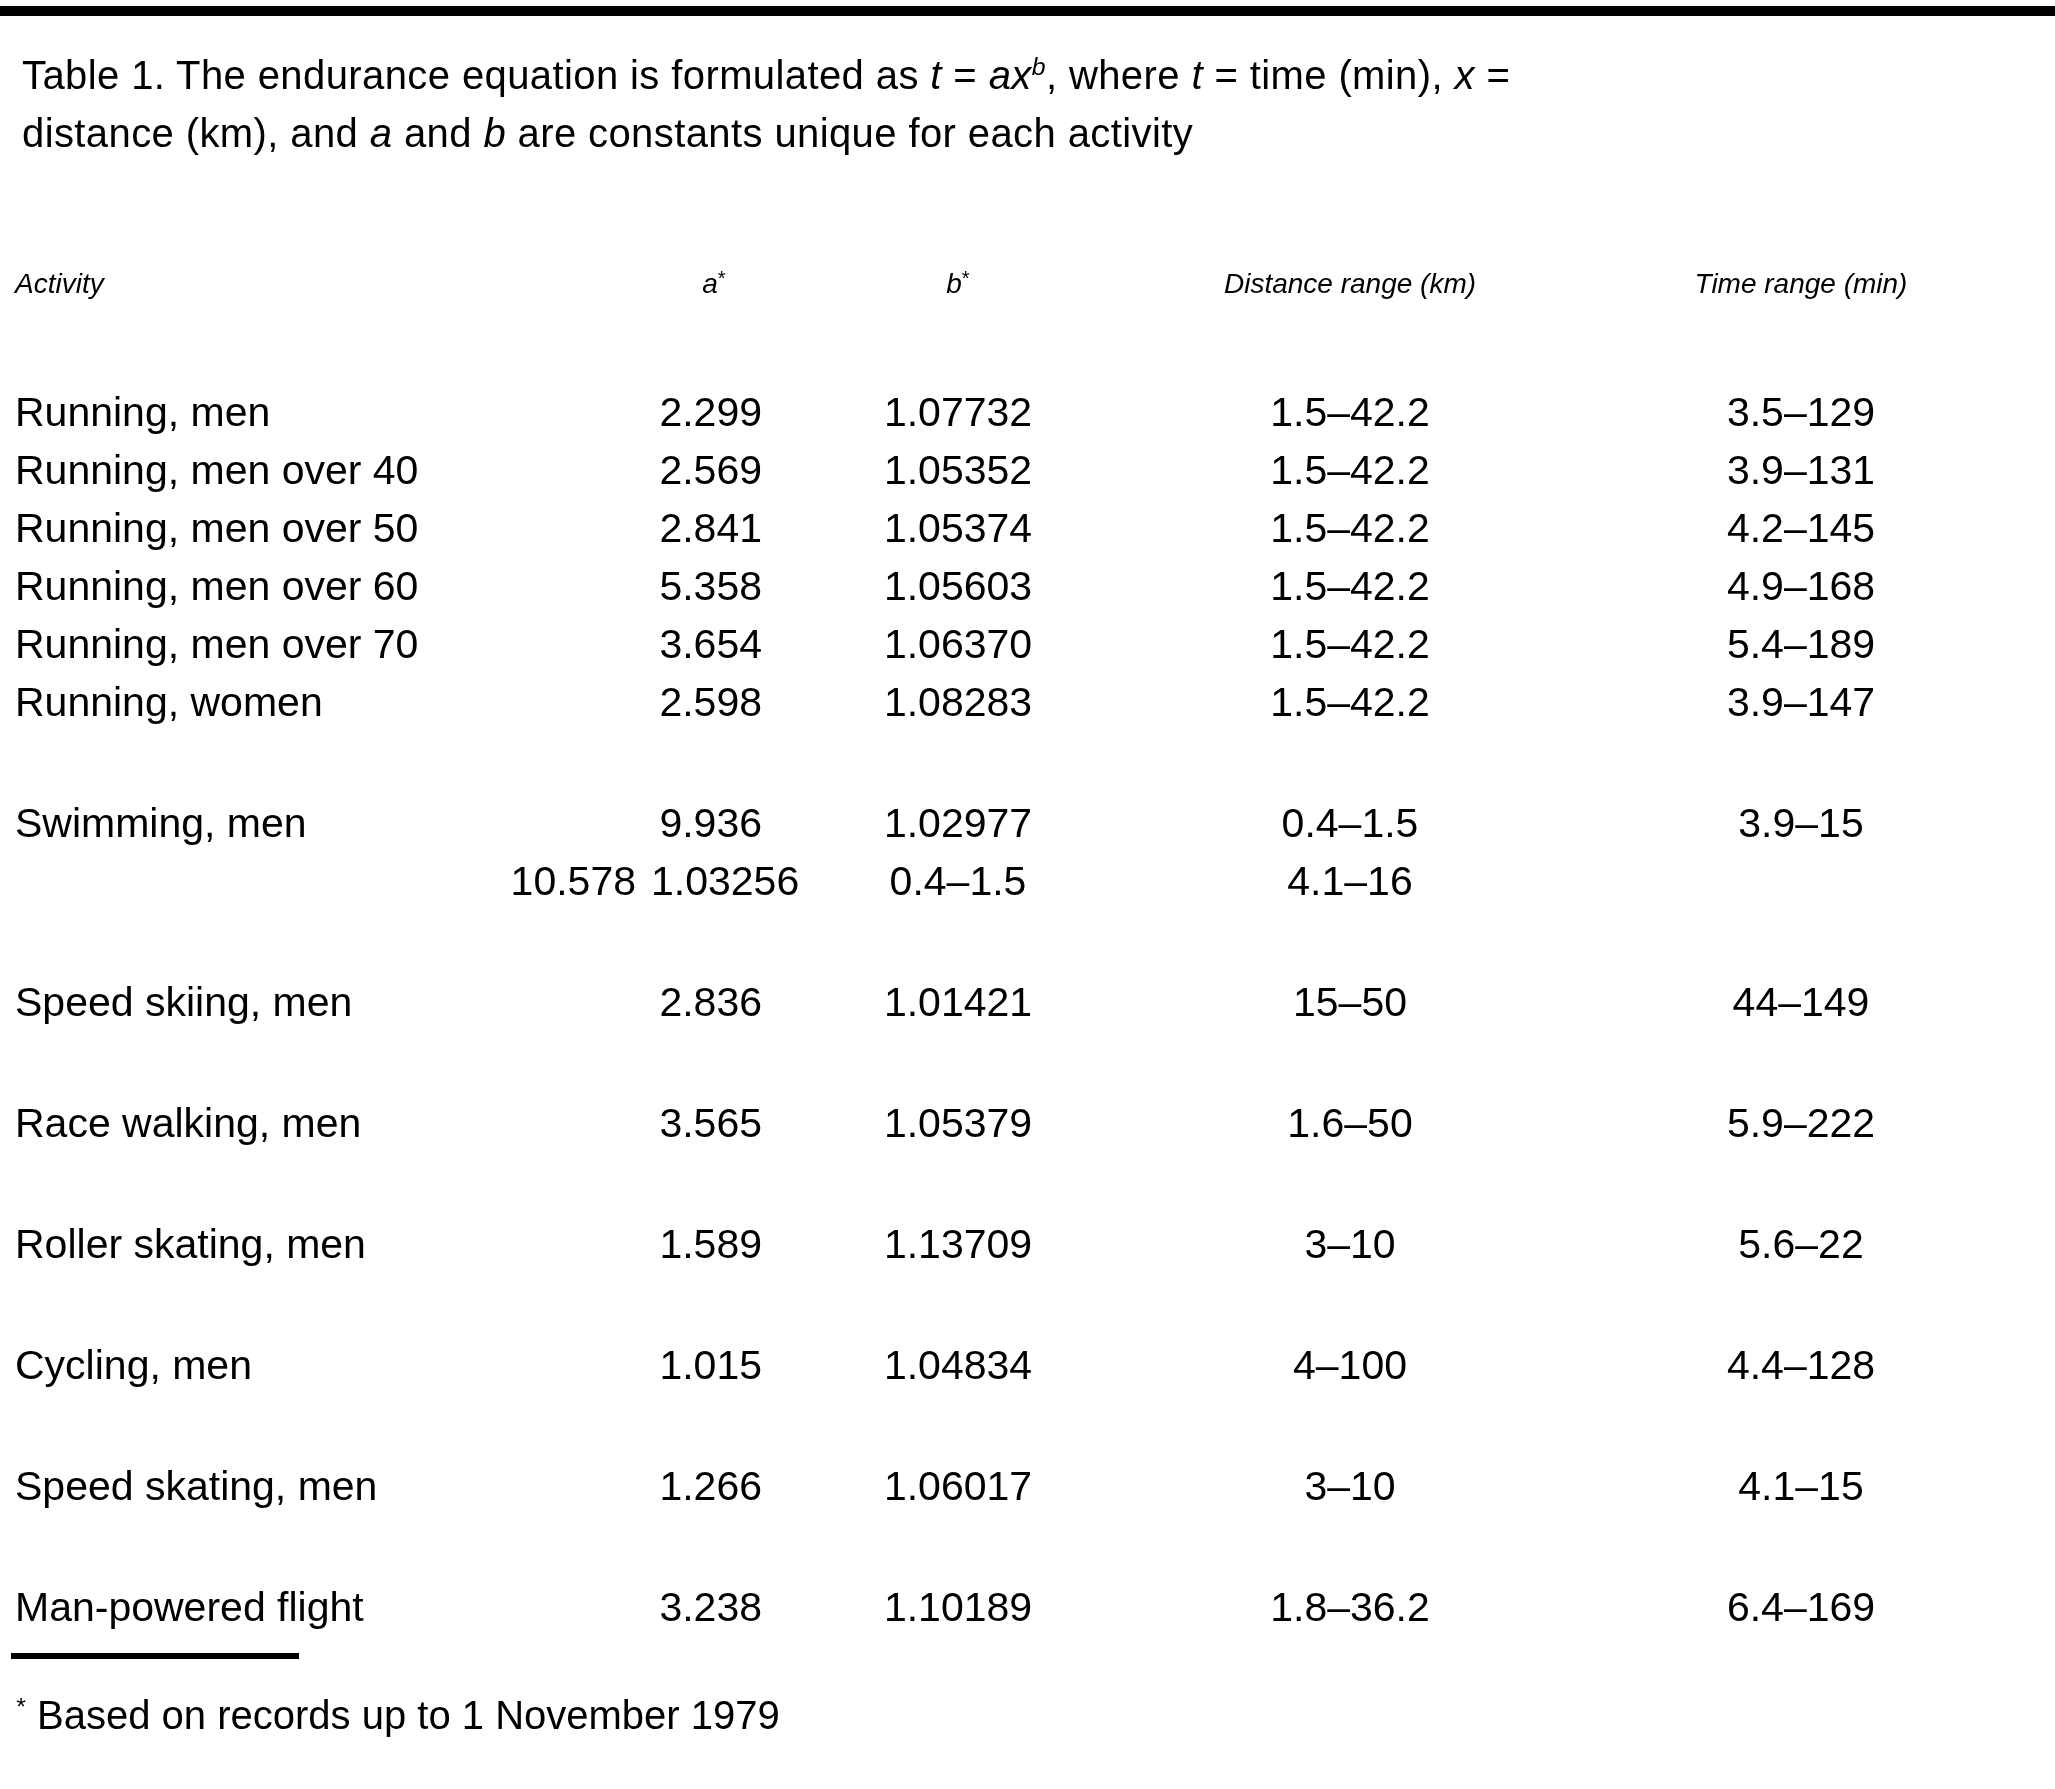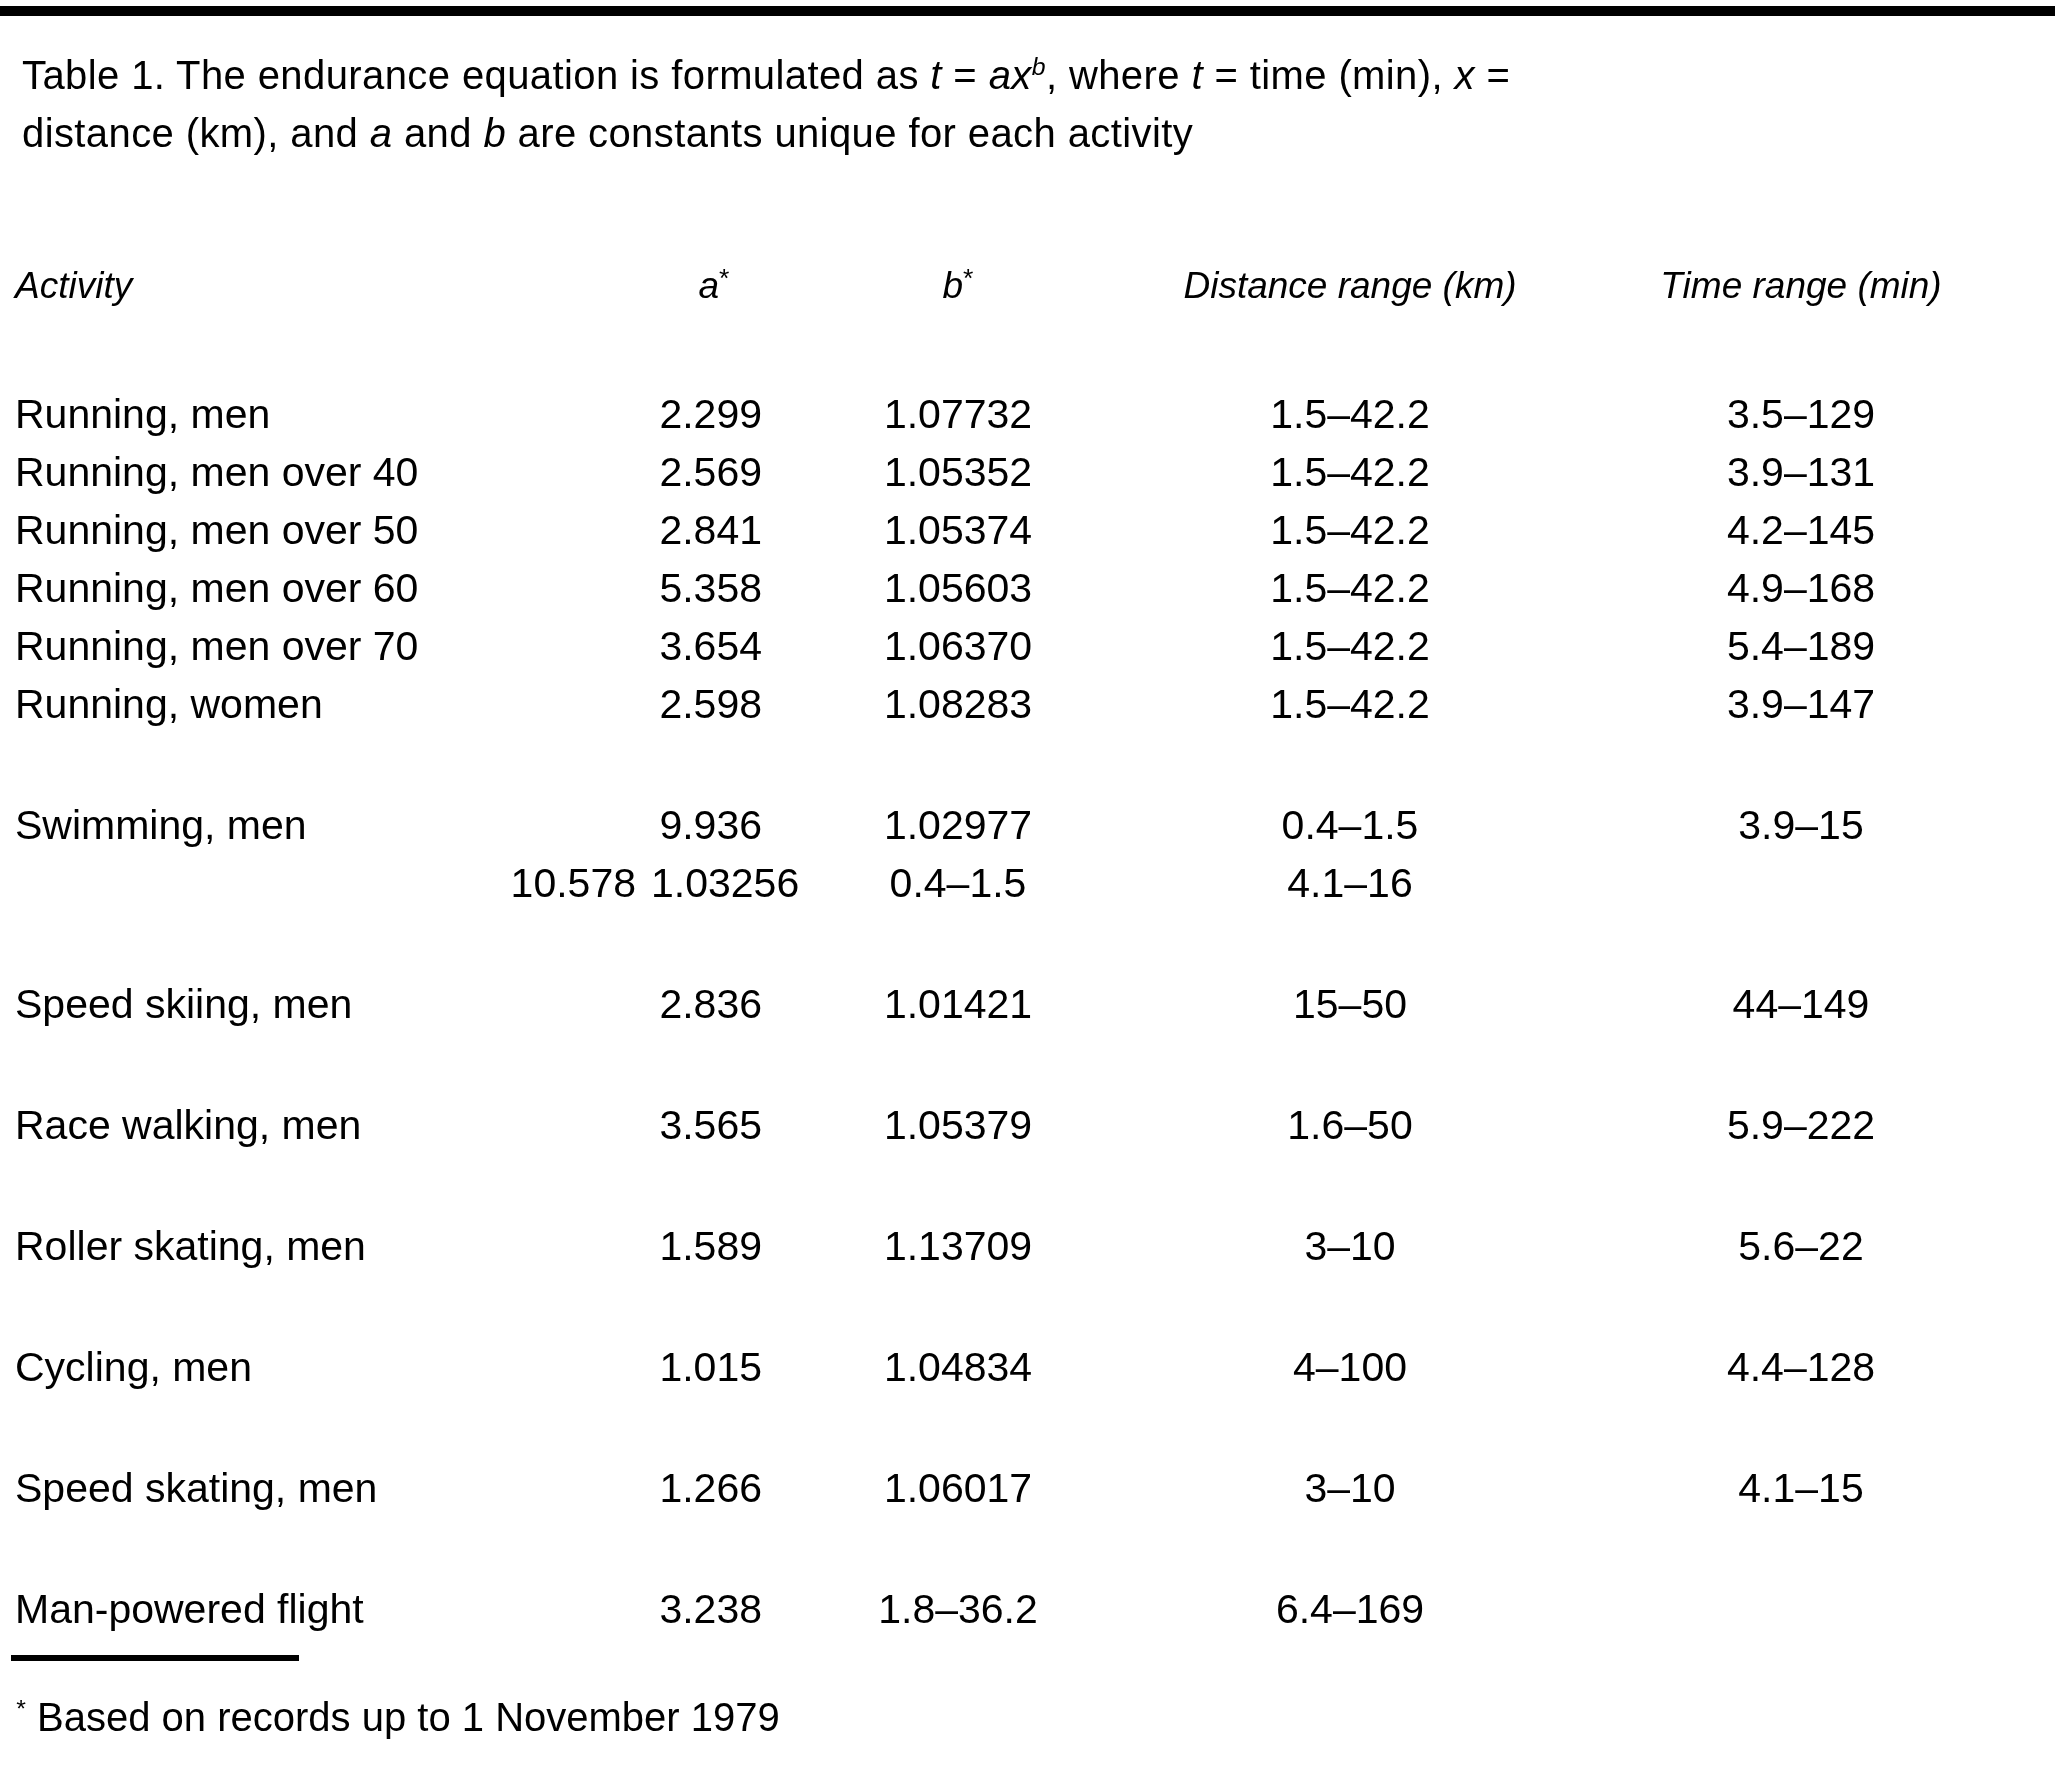--- a/index.html
+++ b/index.html
@@ -27,21 +27,21 @@
   .sup{font-size:0.62em;vertical-align:0.55em;}
 
   .grid{
     display:grid;
     grid-template-columns:636px 126px 362px 422px auto;
     align-items:baseline;
     padding:0 15px;
   }
   .header-row{
     font-style:italic;
-    font-size:37px;
+    font-size:28px;
     line-height:58px;
     margin-top:87px;
   }
   .hmark{font-style:normal;font-size:0.72em;vertical-align:0.42em;}
 
   .row{font-size:41px;line-height:58px;}
   .group{margin-top:63px;}
   #table-body .group:first-child{margin-top:70px;}
 
   .c-activity{text-align:left;}
@@ -176,20 +176,21 @@
           <div class="c-a">1.266</div>
           <div class="c-b">1.06017</div>
           <div class="c-dist">3–10</div>
           <div class="c-time">4.1–15</div>
         </div>
       </div>
       <div class="group">
         <div class="grid row">
           <div class="c-activity">Man-powered flight</div>
           <div class="c-a">3.238</div>
+          <div class="c-b">1.10189</div>
           <div class="c-dist">1.8–36.2</div>
           <div class="c-time">6.4–169</div>
         </div>
       </div>
     </div>
 
   <div class="rule footnote-rule"></div>
 
   <p class="footnote"><span class="sup">*</span><span> Based on records up to 1 November 1979</span></p>
 

